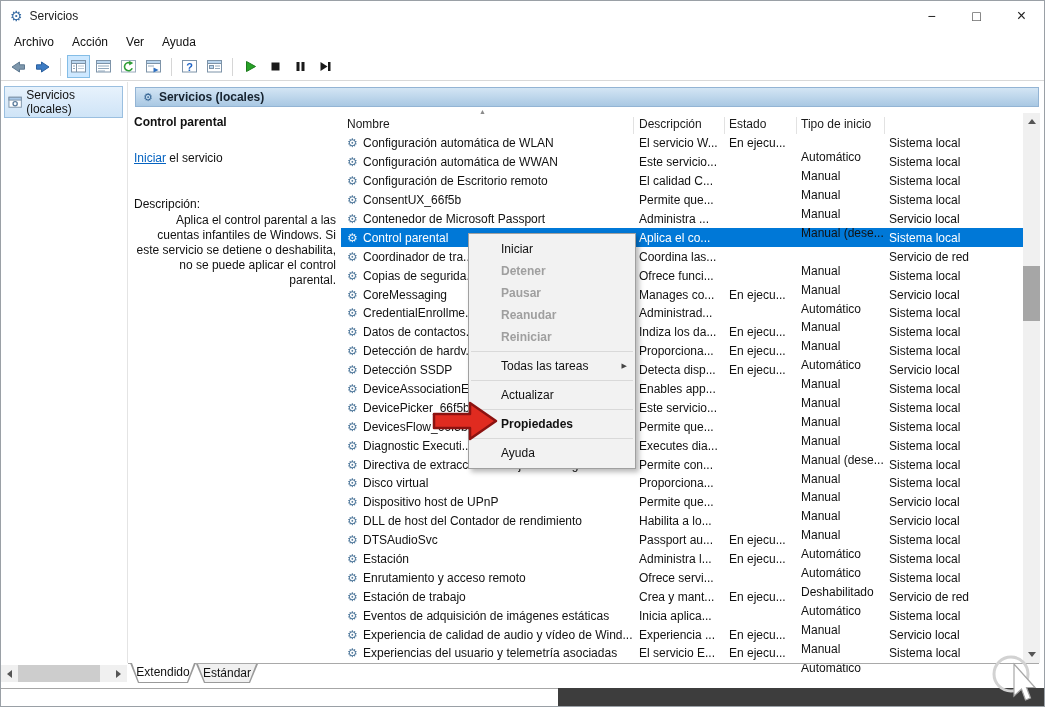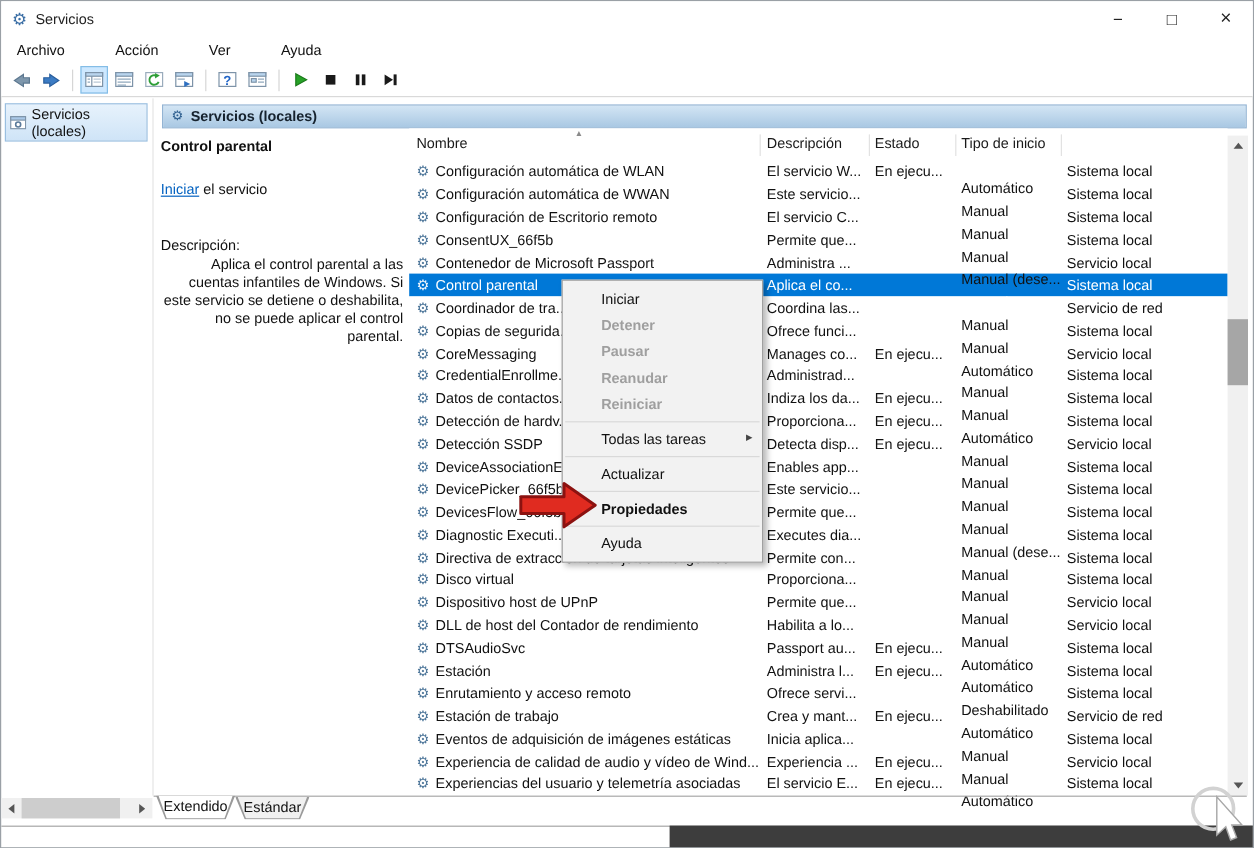--- a/index.html
+++ b/index.html
@@ -6,21 +6,21 @@
   .window{position:relative;width:1045px;height:707px;box-sizing:border-box;border:1px solid #9aa0a6;
     font-family:"Liberation Sans","DejaVu Sans",sans-serif;font-size:12px;color:#111;background:#fff;overflow:hidden;}
   
   .titlebar{display:flex;align-items:center;height:30px;padding-left:9px;background:#fff;}
   .app-icon{font-size:14px;color:#3a6ea5;margin-right:7px;line-height:1;}
   .title{font-size:12px;color:#222;}
   .win-controls{margin-left:auto;display:flex;height:30px;}
   .wbtn{width:45px;height:30px;display:flex;align-items:center;justify-content:center;font-size:14px;color:#222;cursor:default;}
   .wbtn.close{font-size:16px;}
   
-  .menubar{display:flex;align-items:flex-end;height:22px;padding-left:4px;background:#fff;gap:24px;}
+  .menubar{display:flex;align-items:flex-end;height:22px;padding-left:4px;background:#fff;}
   .menu-item{padding:0 9px;line-height:22px;}
   
   .toolbar{display:flex;align-items:center;height:27px;padding-left:4px;background:#fff;border-bottom:1px solid #d9d9d9;}
   .tb{width:23px;height:23px;display:flex;align-items:center;justify-content:center;border:1px solid transparent;margin:0 1px;box-sizing:border-box;}
   .tb.pressed{background:#cde8ff;border-color:#84bde6;}
   .tbsep{width:1px;height:18px;background:#d6d6d6;margin:0 5px;}
   
   .splitter{position:absolute;left:126px;top:81px;width:1px;height:581px;background:#e4e4e4;}
   .tree-item{position:absolute;left:3px;top:85px;width:119px;display:flex;align-items:center;gap:4px;padding:1px 3px;
     background:linear-gradient(#e7f2fc,#cfe4f7);border:1px solid #9abfe0;box-sizing:border-box;}
@@ -38,21 +38,21 @@
     background:linear-gradient(#d3e5f4,#a9c8e3);border:1px solid #93b4d4;}
   .hdr-icon{font-size:11px;color:#2e5f8f;font-weight:normal;line-height:1;}
   
   .side-panel{position:absolute;left:131px;top:110px;width:206px;}
   .svc-name{font-weight:bold;margin:4px 0 0 2px;}
   .svc-action{margin:22px 0 0 2px;}
   .link{color:#0563c1;text-decoration:underline;cursor:pointer;}
   .desc-label{margin:32px 0 2px 2px;}
   .desc-text{margin-left:2px;width:202px;line-height:15px;text-align:right;}
   
-  .list-header{position:absolute;left:340px;top:106px;width:682px;height:28px;display:flex;align-items:center;background:#fff;}
+  .list-header{position:absolute;left:340px;top:106px;width:682px;height:28px;display:flex;align-items:flex-end;background:#fff;}
   .hcell{box-sizing:border-box;border-right:1px solid #e2e2e2;display:flex;align-items:flex-end;padding-bottom:4px;color:#1a1a1a;}
   .h-name{width:293px;padding-left:6px;}
   .h-desc{width:91px;padding-left:5px;}
   .h-est{width:72px;padding-left:4px;}
   .h-tipo{width:88px;padding-left:4px;}
   .h-ses{flex:1;padding-left:4px;border-right:none;}
   .sort{position:absolute;left:138px;top:1px;font-size:7px;color:#8a8a8a;}
   
   .rows{position:absolute;left:340px;top:133px;width:682px;}
   .srow{display:flex;align-items:center;height:18.9px;box-sizing:border-box;background:#fff;}
@@ -264,21 +264,21 @@
         <span class="cell c-desc">Este servicio...</span>
         <span class="cell c-est"></span>
         <span class="cell c-tipo">Manual</span>
         <span class="cell c-ses">Sistema local</span>
       </div>
       <div class="srow">
         <span class="cell c-name">
           <span class="gear">⚙</span>
           <span class="ntext">Configuración de Escritorio remoto</span>
         </span>
-        <span class="cell c-desc">El servicio C...</span>
+        <span class="cell c-desc">El calidad C...</span>
         <span class="cell c-est"></span>
         <span class="cell c-tipo">Manual</span>
         <span class="cell c-ses">Sistema local</span>
       </div>
       <div class="srow">
         <span class="cell c-name">
           <span class="gear">⚙</span>
           <span class="ntext">ConsentUX_66f5b</span>
         </span>
         <span class="cell c-desc">Permite que...</span>

